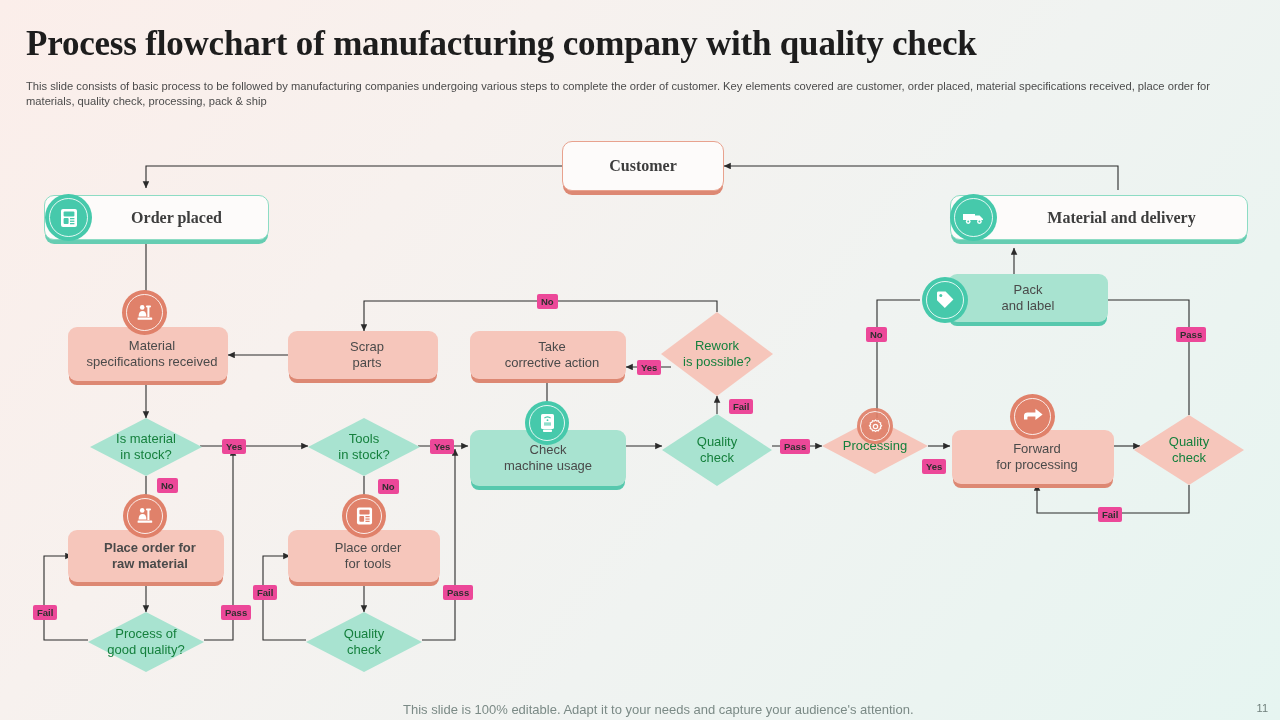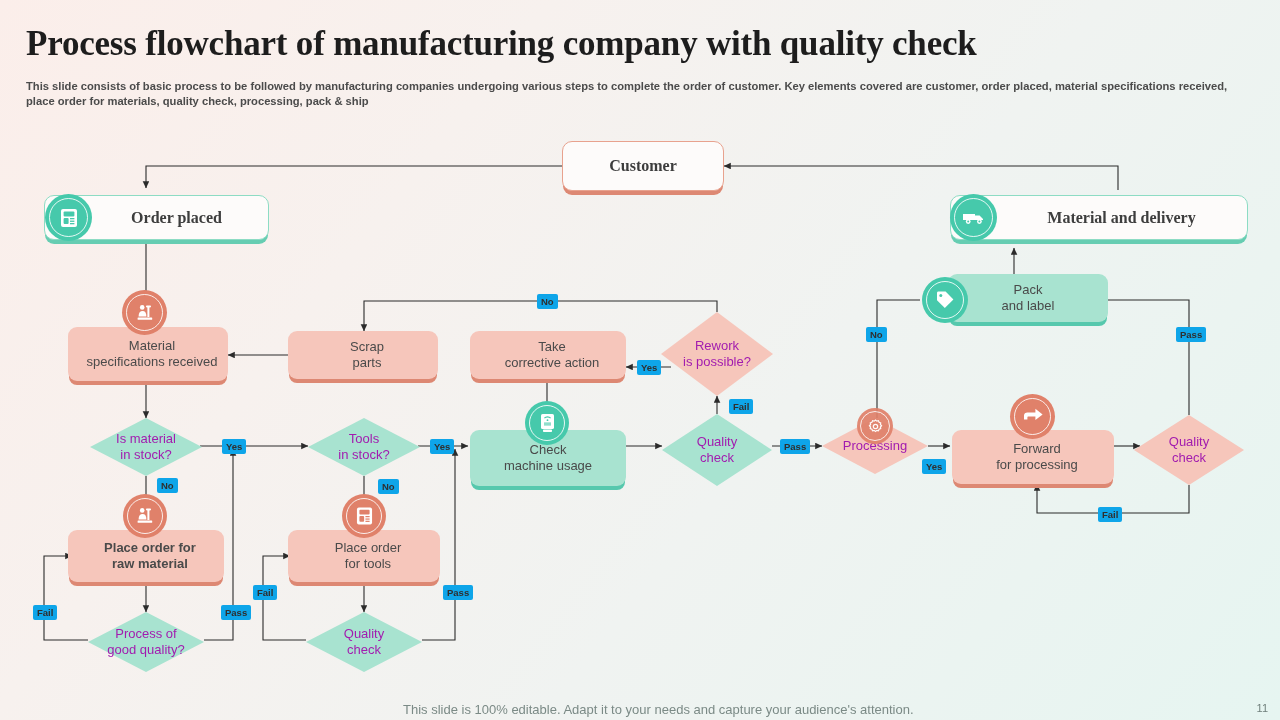--- a/index.html
+++ b/index.html
@@ -11,21 +11,21 @@
   }
   
   .title{
     position:absolute;left:26px;top:24px;width:1200px;
     font-family:"Liberation Serif", serif;
     font-weight:bold;font-size:35px;line-height:40px;color:#1d1d1d;
     letter-spacing:-0.2px;
   }
   .subtitle{
     position:absolute;left:26px;top:79px;width:1228px;
-    font-size:11.2px;line-height:14.5px;color:#4b4b4b;font-weight:bold;
+    font-size:11.2px;line-height:14.5px;color:#4b4b4b;
   }
   
   #canvas{position:absolute;left:0;top:0;width:1280px;height:720px;}
   #wires{position:absolute;left:0;top:0;width:1280px;height:720px;pointer-events:none;}
 
   
   .node{position:absolute;box-sizing:border-box;display:flex;align-items:center;justify-content:center;text-align:center;}
 
   
   .box{border-radius:9px;font-size:13px;line-height:16px;color:#4a4a4a;}
@@ -39,33 +39,33 @@
     background:#fdfbfa;border-radius:10px;
     font-family:"Liberation Serif", serif;font-weight:bold;
     color:#3d3d3d;
   }
   .cap.coral{border:1.4px solid #e8a28e;box-shadow:0 5px 0 -1px #dd8873;}
   .cap.mint {border:1.4px solid #8ddcc4;box-shadow:0 5px 0 -1px #66cdb2;}
   .dia{position:absolute;}
   .dia svg{position:absolute;left:0;top:0;}
   .dia .dtxt{position:absolute;left:0;top:0;width:100%;height:100%;
      display:flex;align-items:center;justify-content:center;text-align:center;
-     font-size:13px;line-height:16px;color:#a21caf;white-space:pre-line;}
+     font-size:13px;line-height:16px;color:#15803d;white-space:pre-line;}
 
   
   .badge{position:absolute;border-radius:50%;display:flex;align-items:center;justify-content:center;}
   .badge .ring{position:absolute;border-radius:50%;}
   .badge.coral{background:#e0816a;}
   .badge.coral .ring{border:1.6px solid rgba(255,255,255,.85);}
   .badge.mint{background:#46c9ab;}
   .badge.mint .ring{border:1.6px solid rgba(255,255,255,.85);}
   .badge svg{position:relative;z-index:2;}
 
   
-  .elabel{position:absolute;background:#0ea5e9;color:#2f2f2f;
+  .elabel{position:absolute;background:#ec4899;color:#2f2f2f;
      font-size:9.5px;font-weight:bold;line-height:11px;
      padding:2px 4px;border-radius:2px;white-space:nowrap;}
 
   
   .footer{
     position:absolute;left:403px;top:702px;
     font-size:13px;color:#7b8a86;
   }
   .pageno{
     position:absolute;right:12px;top:702px;

